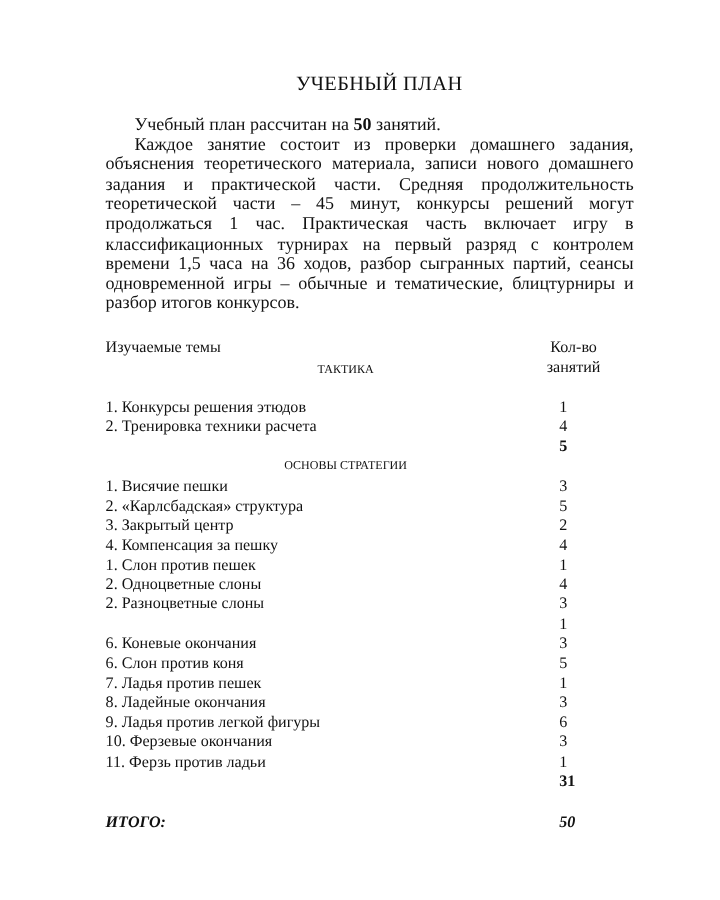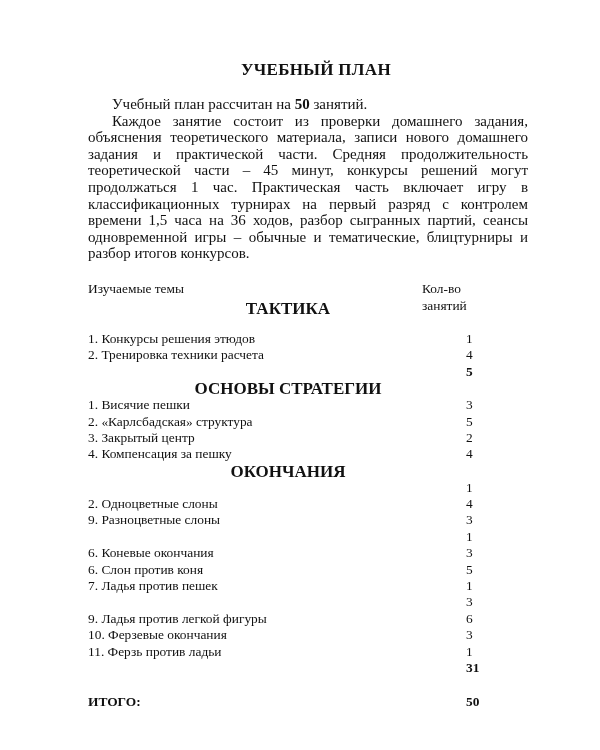--- a/index.html
+++ b/index.html
@@ -16,21 +16,21 @@
       color: #111111;
     }
     .page {
       position: absolute;
       left: 88px;
       top: 60px;
       width: 440px;
     }
     .title {
       text-align: center;
-      font-weight: bold;
+      font-weight: normal;
       font-size: 17px;
       letter-spacing: 0.3px;
       margin: 0 0 16px 0;
       padding-left: 16px;
     }
     .para {
       font-size: 15px;
       line-height: 16.6px;
       text-align: justify;
       text-indent: 24px;
@@ -38,39 +38,39 @@
     }
     .para b { font-weight: bold; }
     .cols-header {
       position: relative;
       margin-top: 18px;
       height: 34px;
       font-size: 13.4px;
       line-height: 17px;
     }
     .cols-header .left { position: absolute; left: 0; top: 0; }
-    .cols-header .right { position: absolute; left: 334px; top: 0; width: 70px; }
+    .cols-header .right { position: absolute; left: 355px; top: 0; width: 70px; text-align: center; }
     .section-title {
       text-align: center;
-      font-weight: bold;
-      font-size: 17px;
+      font-weight: normal;
+      font-size: 10px;
       line-height: 17px;
       padding-right: 40px;
       margin: 0;
     }
     .row {
       position: relative;
       height: 16.4px;
       font-size: 13.4px;
       line-height: 16.4px;
     }
     .row .name { position: absolute; left: 0; top: 0; text-align: center; }
     .row .count { position: absolute; left: 378px; top: 0; }
     .row.subtotal .count { font-weight: bold; }
-    .row.total { font-weight: bold; }
+    .row.total { font-weight: bold; font-style: italic; }
     .spacer-sm { height: 14px; }
     .spacer-lg { height: 18px; }
   </style>
 </head>
 <body>
 
 <div class="page">
   <h1 class="title">УЧЕБНЫЙ ПЛАН</h1>
 
   <p class="para"><span>Учебный план рассчитан на </span><b>50</b><span> занятий.</span></p>
@@ -114,48 +114,49 @@
       <span class="name">3. Закрытый центр</span>
       <span class="count">2</span>
     </div>
     <div class="row">
       <span class="name">4. Компенсация за пешку</span>
       <span class="count">4</span>
     </div>
   </div>
 
   <div>
-    <div class="section-title">ОКОНЧАНИЯ</div>
     <div class="row">
+      <span class="name">1. Слон против пешек</span>
       <span class="count">1</span>
     </div>
     <div class="row">
       <span class="name">2. Одноцветные слоны</span>
       <span class="count">4</span>
     </div>
     <div class="row">
-      <span class="name">9. Разноцветные слоны</span>
+      <span class="name">2. Разноцветные слоны</span>
       <span class="count">3</span>
     </div>
     <div class="row">
       <span class="count">1</span>
     </div>
     <div class="row">
       <span class="name">6. Коневые окончания</span>
       <span class="count">3</span>
     </div>
     <div class="row">
       <span class="name">6. Слон против коня</span>
       <span class="count">5</span>
     </div>
     <div class="row">
       <span class="name">7. Ладья против пешек</span>
       <span class="count">1</span>
     </div>
     <div class="row">
+      <span class="name">8. Ладейные окончания</span>
       <span class="count">3</span>
     </div>
     <div class="row">
       <span class="name">9. Ладья против легкой фигуры</span>
       <span class="count">6</span>
     </div>
     <div class="row">
       <span class="name">10. Ферзевые окончания</span>
       <span class="count">3</span>
     </div>

